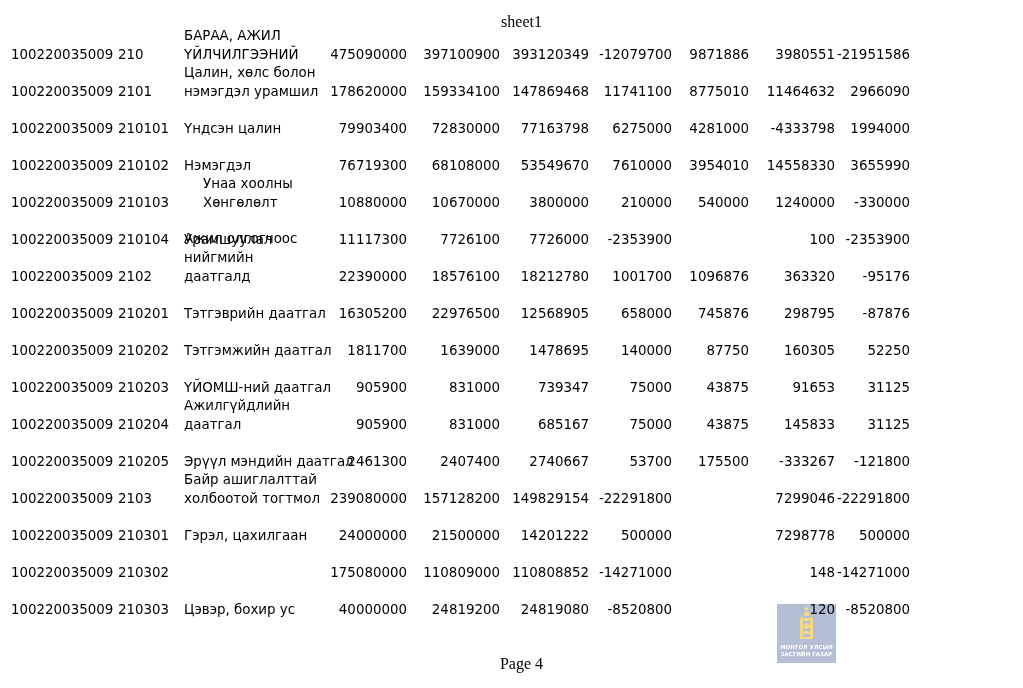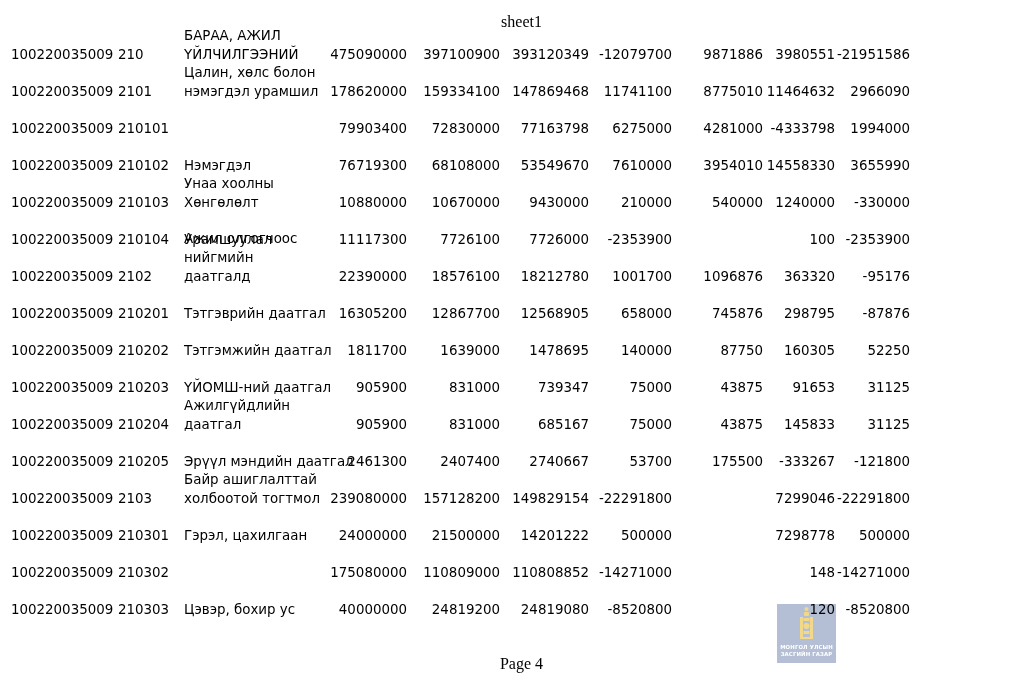--- a/index.html
+++ b/index.html
@@ -13,21 +13,21 @@
   .row { position: absolute; left: 0; width: 1023px; height: 37px; font-size: 13.4px; }
   .cell { position: absolute; bottom: 5px; white-space: nowrap; line-height: 19px; }
   .c-org { left: 11px; }
   .c-code { left: 118px; }
   .c-name { left: 184px; width: 160px; white-space: normal; line-height: 19px; }
   .num { text-align: right; }
   .n1 { right: 616px; }
   .n2 { right: 523px; }
   .n3 { right: 434px; }
   .n4 { right: 351px; }
-  .n5 { right: 260px; }
+  .n5 { right: 274px; }
   .n6 { right: 188px; }
   .n7 { right: 113px; }
   .logo { position: absolute; left: 777px; top: 604px; width: 59px; height: 59px;
           background: #b4bfd6; }
   .logo svg { position: absolute; left: 0; top: 0; }
   .logo-text { position: absolute; left: 0; width: 59px; text-align: center; color: #ffffff;
                font-size: 5.4px; font-weight: bold; line-height: 7px; letter-spacing: 0.1px;
                font-family: "DejaVu Sans", sans-serif; }
 </style>
 </head>
@@ -73,20 +73,21 @@
     <div class="cell num n2">159334100</div>
     <div class="cell num n3">147869468</div>
     <div class="cell num n4">11741100</div>
     <div class="cell num n5">8775010</div>
     <div class="cell num n6">11464632</div>
     <div class="cell num n7">2966090</div>
   </div>
   <div class="row" style="top:74px;">
     <div class="cell c-org">100220035009</div>
     <div class="cell c-code">210101</div>
+    <div class="cell c-name">Үндсэн цалин</div>
     <div class="cell num n1">79903400</div>
     <div class="cell num n2">72830000</div>
     <div class="cell num n3">77163798</div>
     <div class="cell num n4">6275000</div>
     <div class="cell num n5">4281000</div>
     <div class="cell num n6">-4333798</div>
     <div class="cell num n7">1994000</div>
   </div>
   <div class="row" style="top:111px;">
     <div class="cell c-org">100220035009</div>
@@ -96,24 +97,24 @@
     <div class="cell num n2">68108000</div>
     <div class="cell num n3">53549670</div>
     <div class="cell num n4">7610000</div>
     <div class="cell num n5">3954010</div>
     <div class="cell num n6">14558330</div>
     <div class="cell num n7">3655990</div>
   </div>
   <div class="row" style="top:148px;">
     <div class="cell c-org">100220035009</div>
     <div class="cell c-code">210103</div>
-    <div class="cell c-name" style="width:110px;">Унаа хоолны Хөнгөлөлт</div>
+    <div class="cell c-name" style="width:110px;margin-left:19px;">Унаа хоолны Хөнгөлөлт</div>
     <div class="cell num n1">10880000</div>
     <div class="cell num n2">10670000</div>
-    <div class="cell num n3">9430000</div>
+    <div class="cell num n3">3800000</div>
     <div class="cell num n4">210000</div>
     <div class="cell num n5">540000</div>
     <div class="cell num n6">1240000</div>
     <div class="cell num n7">-330000</div>
   </div>
   <div class="row" style="top:185px;">
     <div class="cell c-org">100220035009</div>
     <div class="cell c-code">210104</div>
     <div class="cell c-name">Урамшуулал</div>
     <div class="cell num n1">11117300</div>
@@ -134,21 +135,21 @@
     <div class="cell num n4">1001700</div>
     <div class="cell num n5">1096876</div>
     <div class="cell num n6">363320</div>
     <div class="cell num n7">-95176</div>
   </div>
   <div class="row" style="top:259px;">
     <div class="cell c-org">100220035009</div>
     <div class="cell c-code">210201</div>
     <div class="cell c-name">Тэтгэврийн даатгал</div>
     <div class="cell num n1">16305200</div>
-    <div class="cell num n2">12867700</div>
+    <div class="cell num n2">22976500</div>
     <div class="cell num n3">12568905</div>
     <div class="cell num n4">658000</div>
     <div class="cell num n5">745876</div>
     <div class="cell num n6">298795</div>
     <div class="cell num n7">-87876</div>
   </div>
   <div class="row" style="top:296px;">
     <div class="cell c-org">100220035009</div>
     <div class="cell c-code">210202</div>
     <div class="cell c-name">Тэтгэмжийн даатгал</div>

